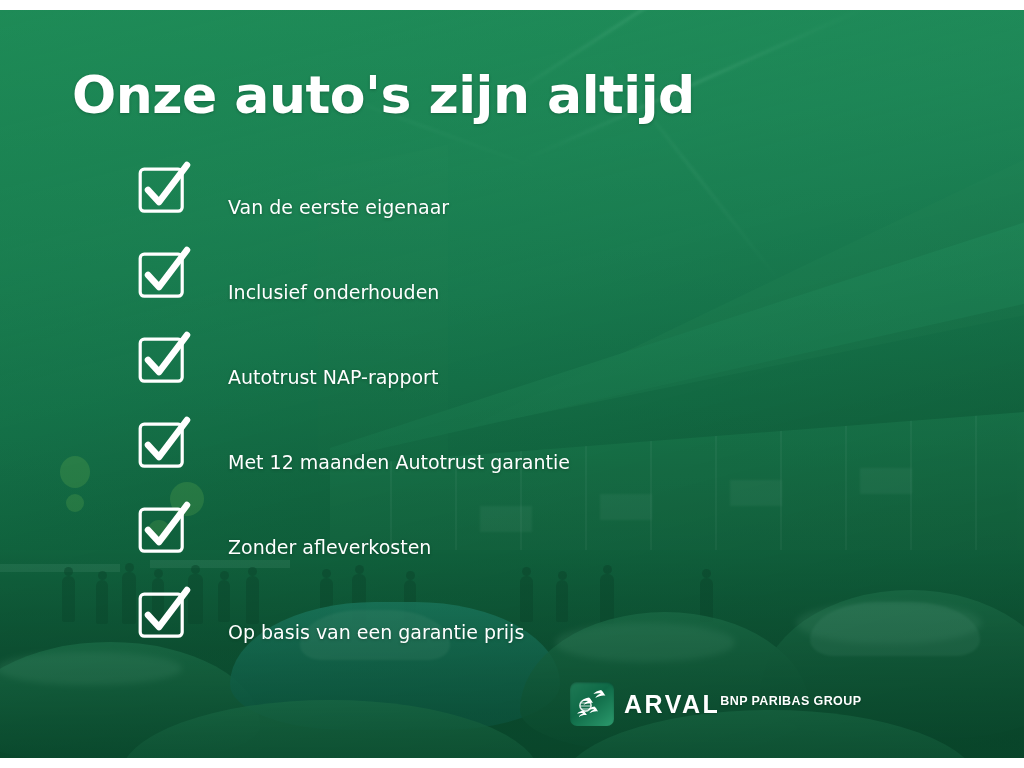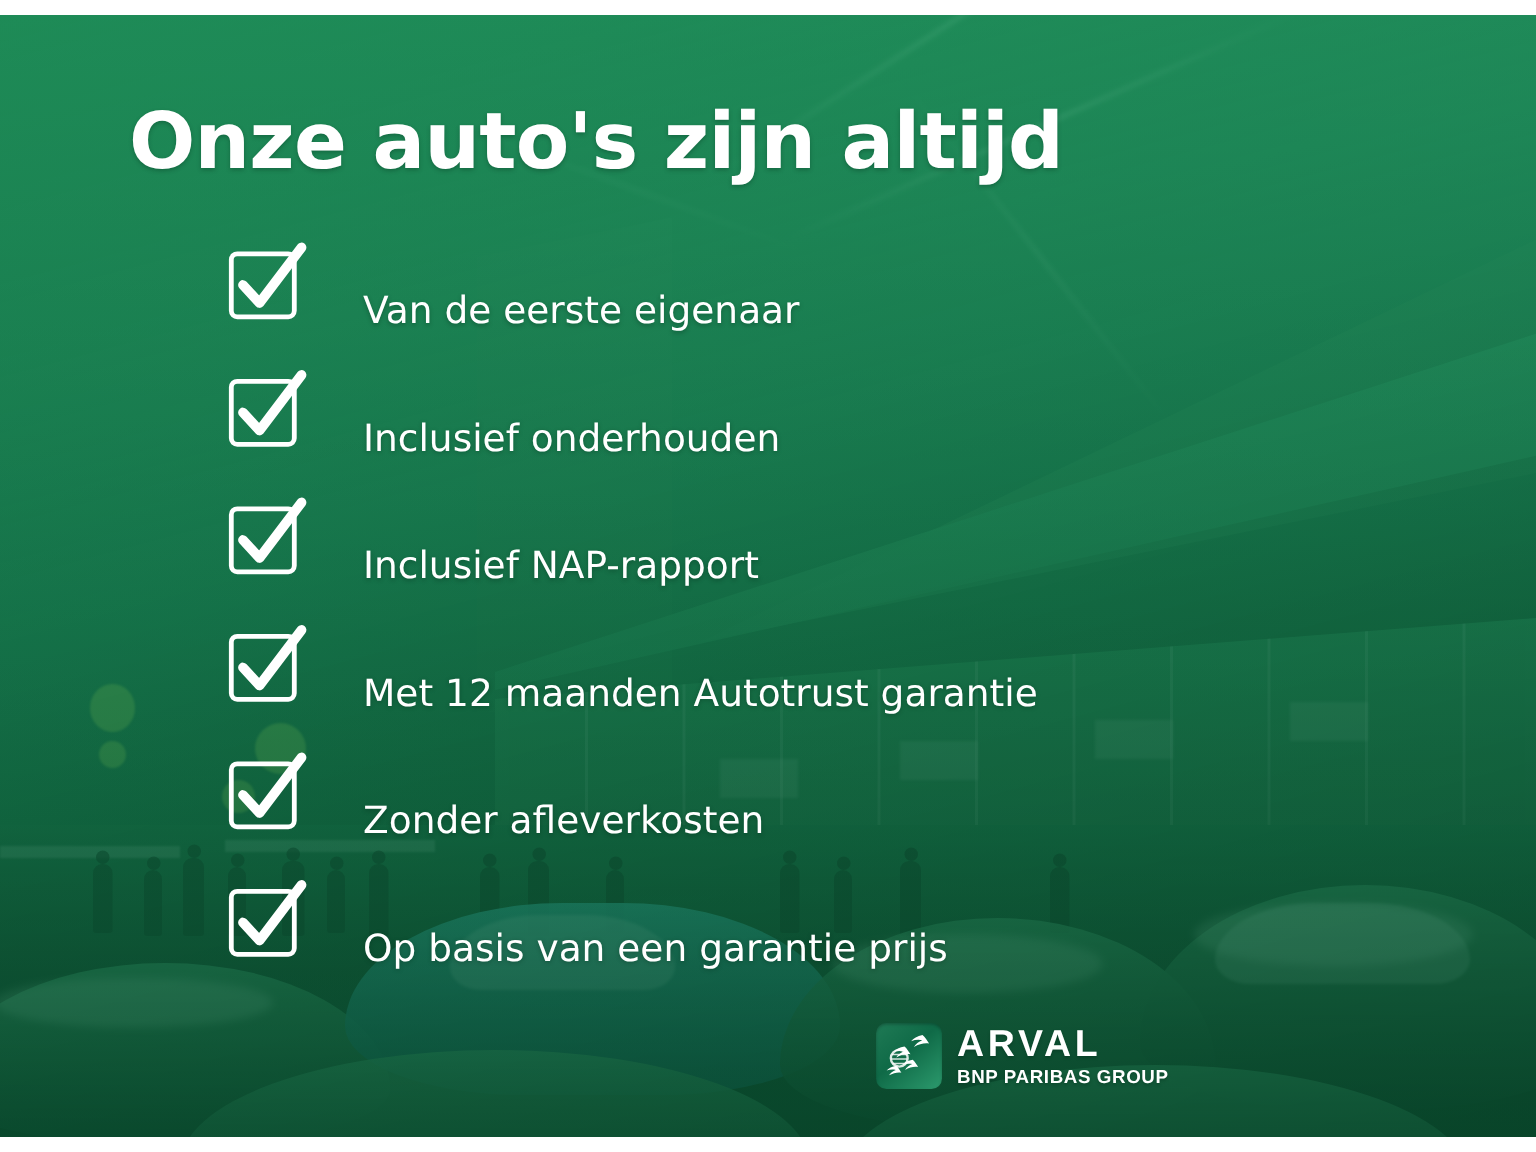--- a/index.html
+++ b/index.html
@@ -68,43 +68,43 @@
   .tent{position:absolute;background:rgba(222,248,236,.18);filter:blur(.6px);}
 
   
   .tint{position:absolute;inset:0;
     background:linear-gradient(165deg,rgba(38,155,105,.55) 0%,rgba(30,140,95,.42) 40%,rgba(13,94,60,.55) 100%);
     mix-blend-mode:multiply;}
   .tint2{position:absolute;inset:0;
     background:linear-gradient(180deg,rgba(46,170,116,.30) 0%,rgba(20,110,72,.22) 55%,rgba(9,80,50,.45) 100%);}
 
   
-  #content{position:absolute;inset:0;margin-left:14px;}
+  #content{position:absolute;inset:0;}
 
   #headline{position:absolute;left:72px;top:68px;
     font-family:"DejaVu Sans",sans-serif;font-weight:700;font-size:52px;line-height:1.05;
     color:#ffffff;letter-spacing:-.5px;white-space:nowrap;
     text-shadow:0 1px 3px rgba(0,40,24,.30);}
 
   #list{position:absolute;left:138px;top:164px;}
   .row{position:relative;height:85px;}
   .cbwrap{position:absolute;left:0;top:0;width:52px;height:50px;}
   .cbwrap svg{display:block;overflow:visible;}
   .rowlabel{position:absolute;left:90px;top:50%;transform:translateY(-50%);
-    font-family:"DejaVu Sans",sans-serif;font-size:25px;font-weight:400;color:#ffffff;
+    font-family:"DejaVu Sans",sans-serif;font-size:19px;font-weight:400;color:#ffffff;
     white-space:nowrap;text-shadow:0 1px 3px rgba(0,40,24,.35);}
 
   
   #logos{position:absolute;left:570px;top:682px;display:flex;align-items:center;gap:26px;}
   #arval{display:flex;align-items:center;gap:10px;}
   .emblem{width:44px;height:44px;border-radius:7px;position:relative;overflow:hidden;
     background:linear-gradient(140deg,#1f7a55 0%,#0f6a47 45%,#2c9a6d 100%);
     box-shadow:0 1px 2px rgba(0,0,0,.25) inset;}
   .emblem svg{position:absolute;inset:0;}
-  .arval-text{display:flex;flex-direction:column;line-height:1;}
+  .arval-text{display:flex;line-height:1;}
   .arval-name{font-family:"Liberation Sans",sans-serif;font-weight:700;font-size:25px;color:#fff;
     letter-spacing:2.5px;text-shadow:0 1px 2px rgba(0,40,24,.35);}
   .arval-sub{font-family:"Liberation Sans",sans-serif;font-weight:700;font-size:12.5px;color:#fff;
     letter-spacing:.4px;margin-top:3px;text-shadow:0 1px 2px rgba(0,40,24,.35);}
   #autoselect{font-family:"DejaVu Sans",sans-serif;font-style:italic;font-weight:700;
     font-size:38px;color:#ffffff;letter-spacing:-1.2px;
     text-shadow:2px 2px 0 rgba(120,150,135,.55), 3px 3px 5px rgba(0,40,24,.45);}
 
   .topbar,.botbar{position:absolute;left:0;width:1024px;height:10px;background:#ffffff;}
   .topbar{top:0;} .botbar{bottom:0;}
@@ -207,21 +207,21 @@
         <span class="rowlabel">Inclusief onderhouden</span>
       </div>
 
       <div class="row">
         <span class="cbwrap">
           <svg width="52" height="50" viewBox="0 0 52 50">
             <rect x="2.2" y="5.2" width="42" height="42" rx="4" ry="4" fill="none" stroke="#ffffff" stroke-width="3.2"></rect>
             <path d="M10 26 L21 38 L49 1" fill="none" stroke="#ffffff" stroke-width="6.5" stroke-linecap="round" stroke-linejoin="round"></path>
           </svg>
         </span>
-        <span class="rowlabel">Inclusief NAP-rapport</span>
+        <span class="rowlabel">Autotrust NAP-rapport</span>
       </div>
 
       <div class="row">
         <span class="cbwrap">
           <svg width="52" height="50" viewBox="0 0 52 50">
             <rect x="2.2" y="5.2" width="42" height="42" rx="4" ry="4" fill="none" stroke="#ffffff" stroke-width="3.2"></rect>
             <path d="M10 26 L21 38 L49 1" fill="none" stroke="#ffffff" stroke-width="6.5" stroke-linecap="round" stroke-linejoin="round"></path>
           </svg>
         </span>
         <span class="rowlabel">Met 12 maanden Autotrust garantie</span>

